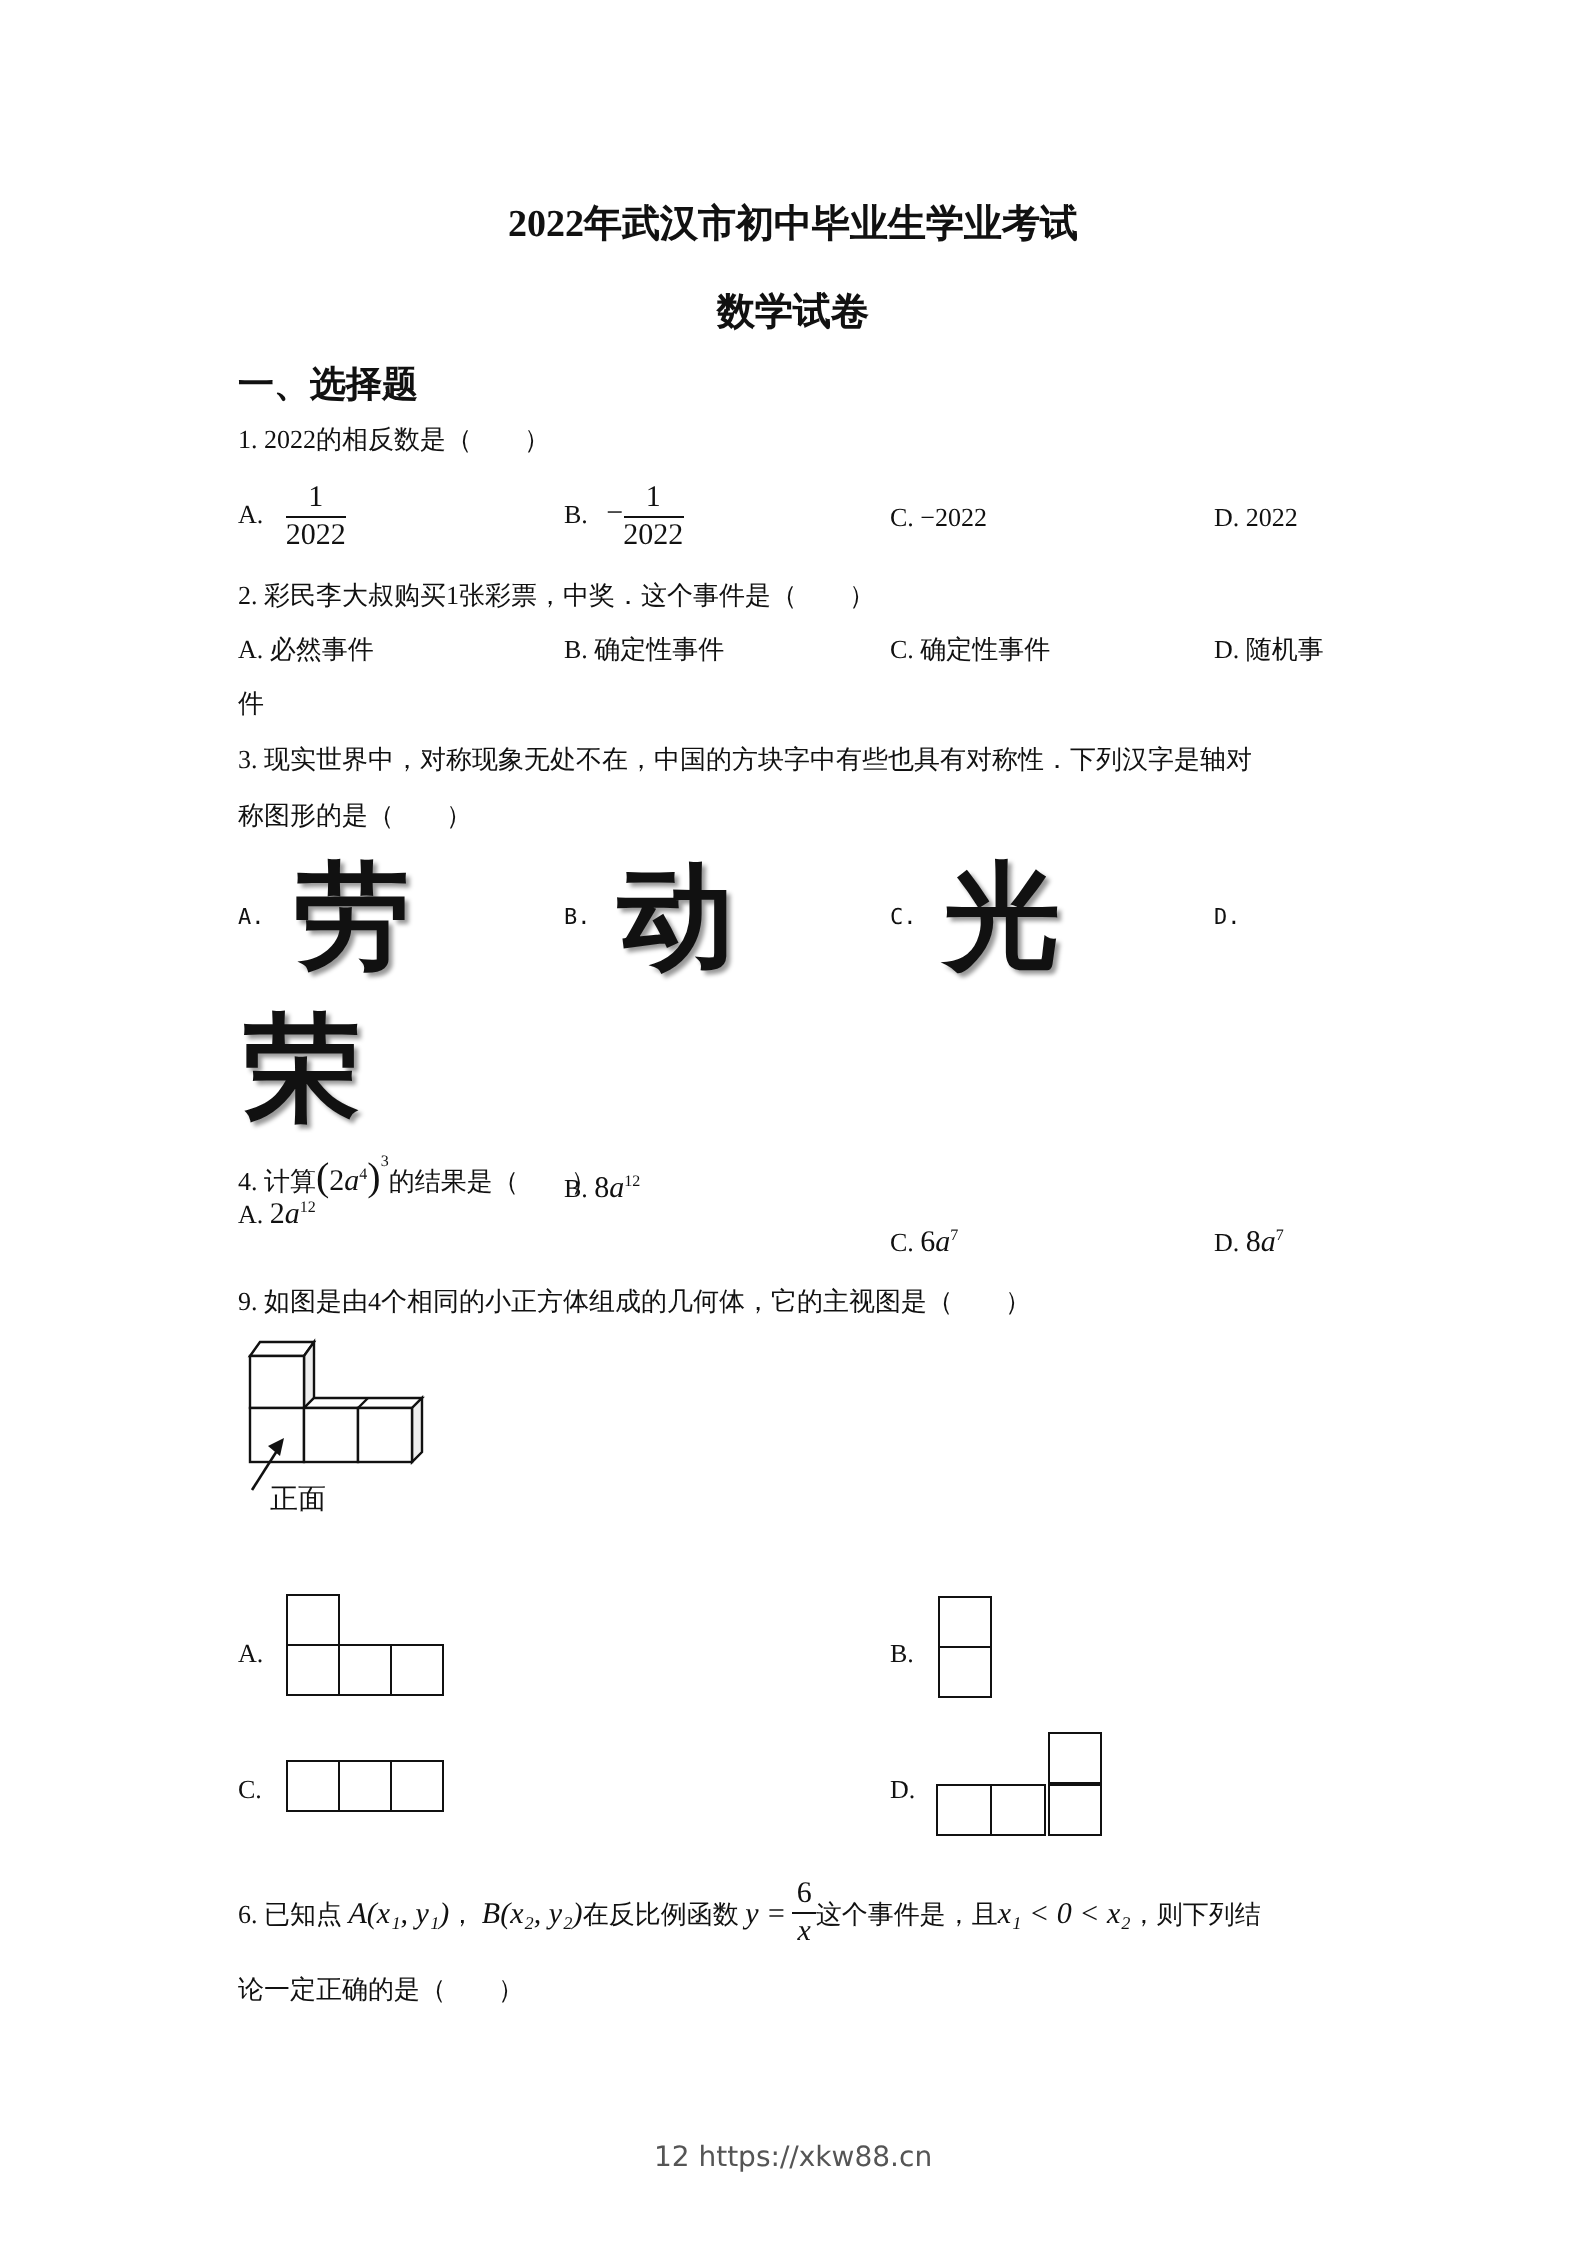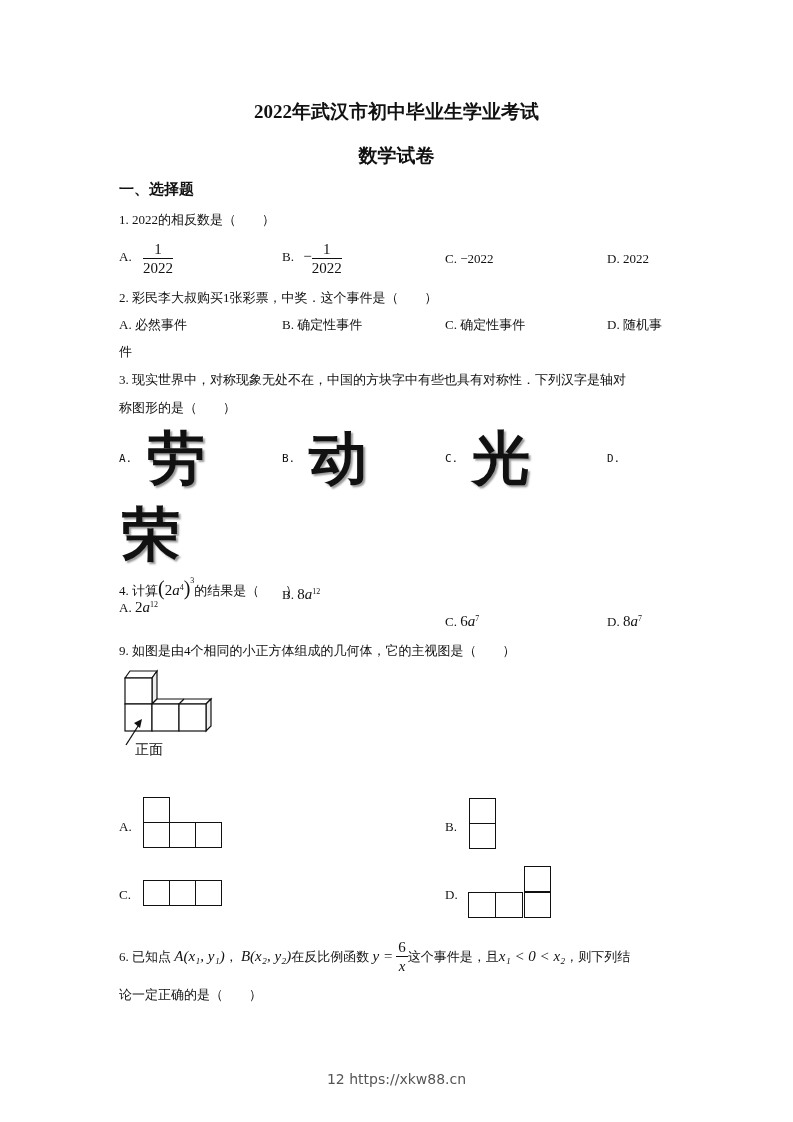--- a/index.html
+++ b/index.html
@@ -2,21 +2,21 @@
 <html><head>
 <meta charset="utf-8">
 <style>
   html, body { margin:0; padding:0; background:#fff; }
   body { width:793px; height:1122px; position:relative; overflow:hidden;
          font-family:"Liberation Serif","DejaVu Serif",serif; color:#111; }
   .abs { position:absolute; }
   .title { left:0; width:793px; text-align:center; font-weight:bold; font-size:19px; }
   .t1 { top:99px; }
   .t2 { top:143px; }
-  .sec { left:119px; top:180px; font-weight:bold; font-size:15px; font-family:"DejaVu Sans",sans-serif;text-align:right; }
+  .sec { left:119px; top:180px; font-weight:bold; font-size:18px; font-family:"DejaVu Sans",sans-serif;text-align:right; }
   .line { left:119px; font-size:13px; white-space:nowrap; }
   .opt { font-size:13px; white-space:nowrap; }
   .frac { display:inline-block; vertical-align:middle; text-align:center; font-size:15px; }
   .frac .num { display:block; border-bottom:1px solid #111; padding:0 2px; line-height:18px; }
   .frac .den { display:block; line-height:18px; }
   .bigchar { font-family:"DejaVu Sans",sans-serif; font-weight:bold; font-size:58px; line-height:60px; text-shadow:2px 2px 2px #999; }
   .smalllbl { font-size:11px; font-family:"DejaVu Sans Mono",monospace; }
   i.m { font-style:italic; font-size:15px; }
   sup { font-size:8px; }
   .grid { position:absolute; }

